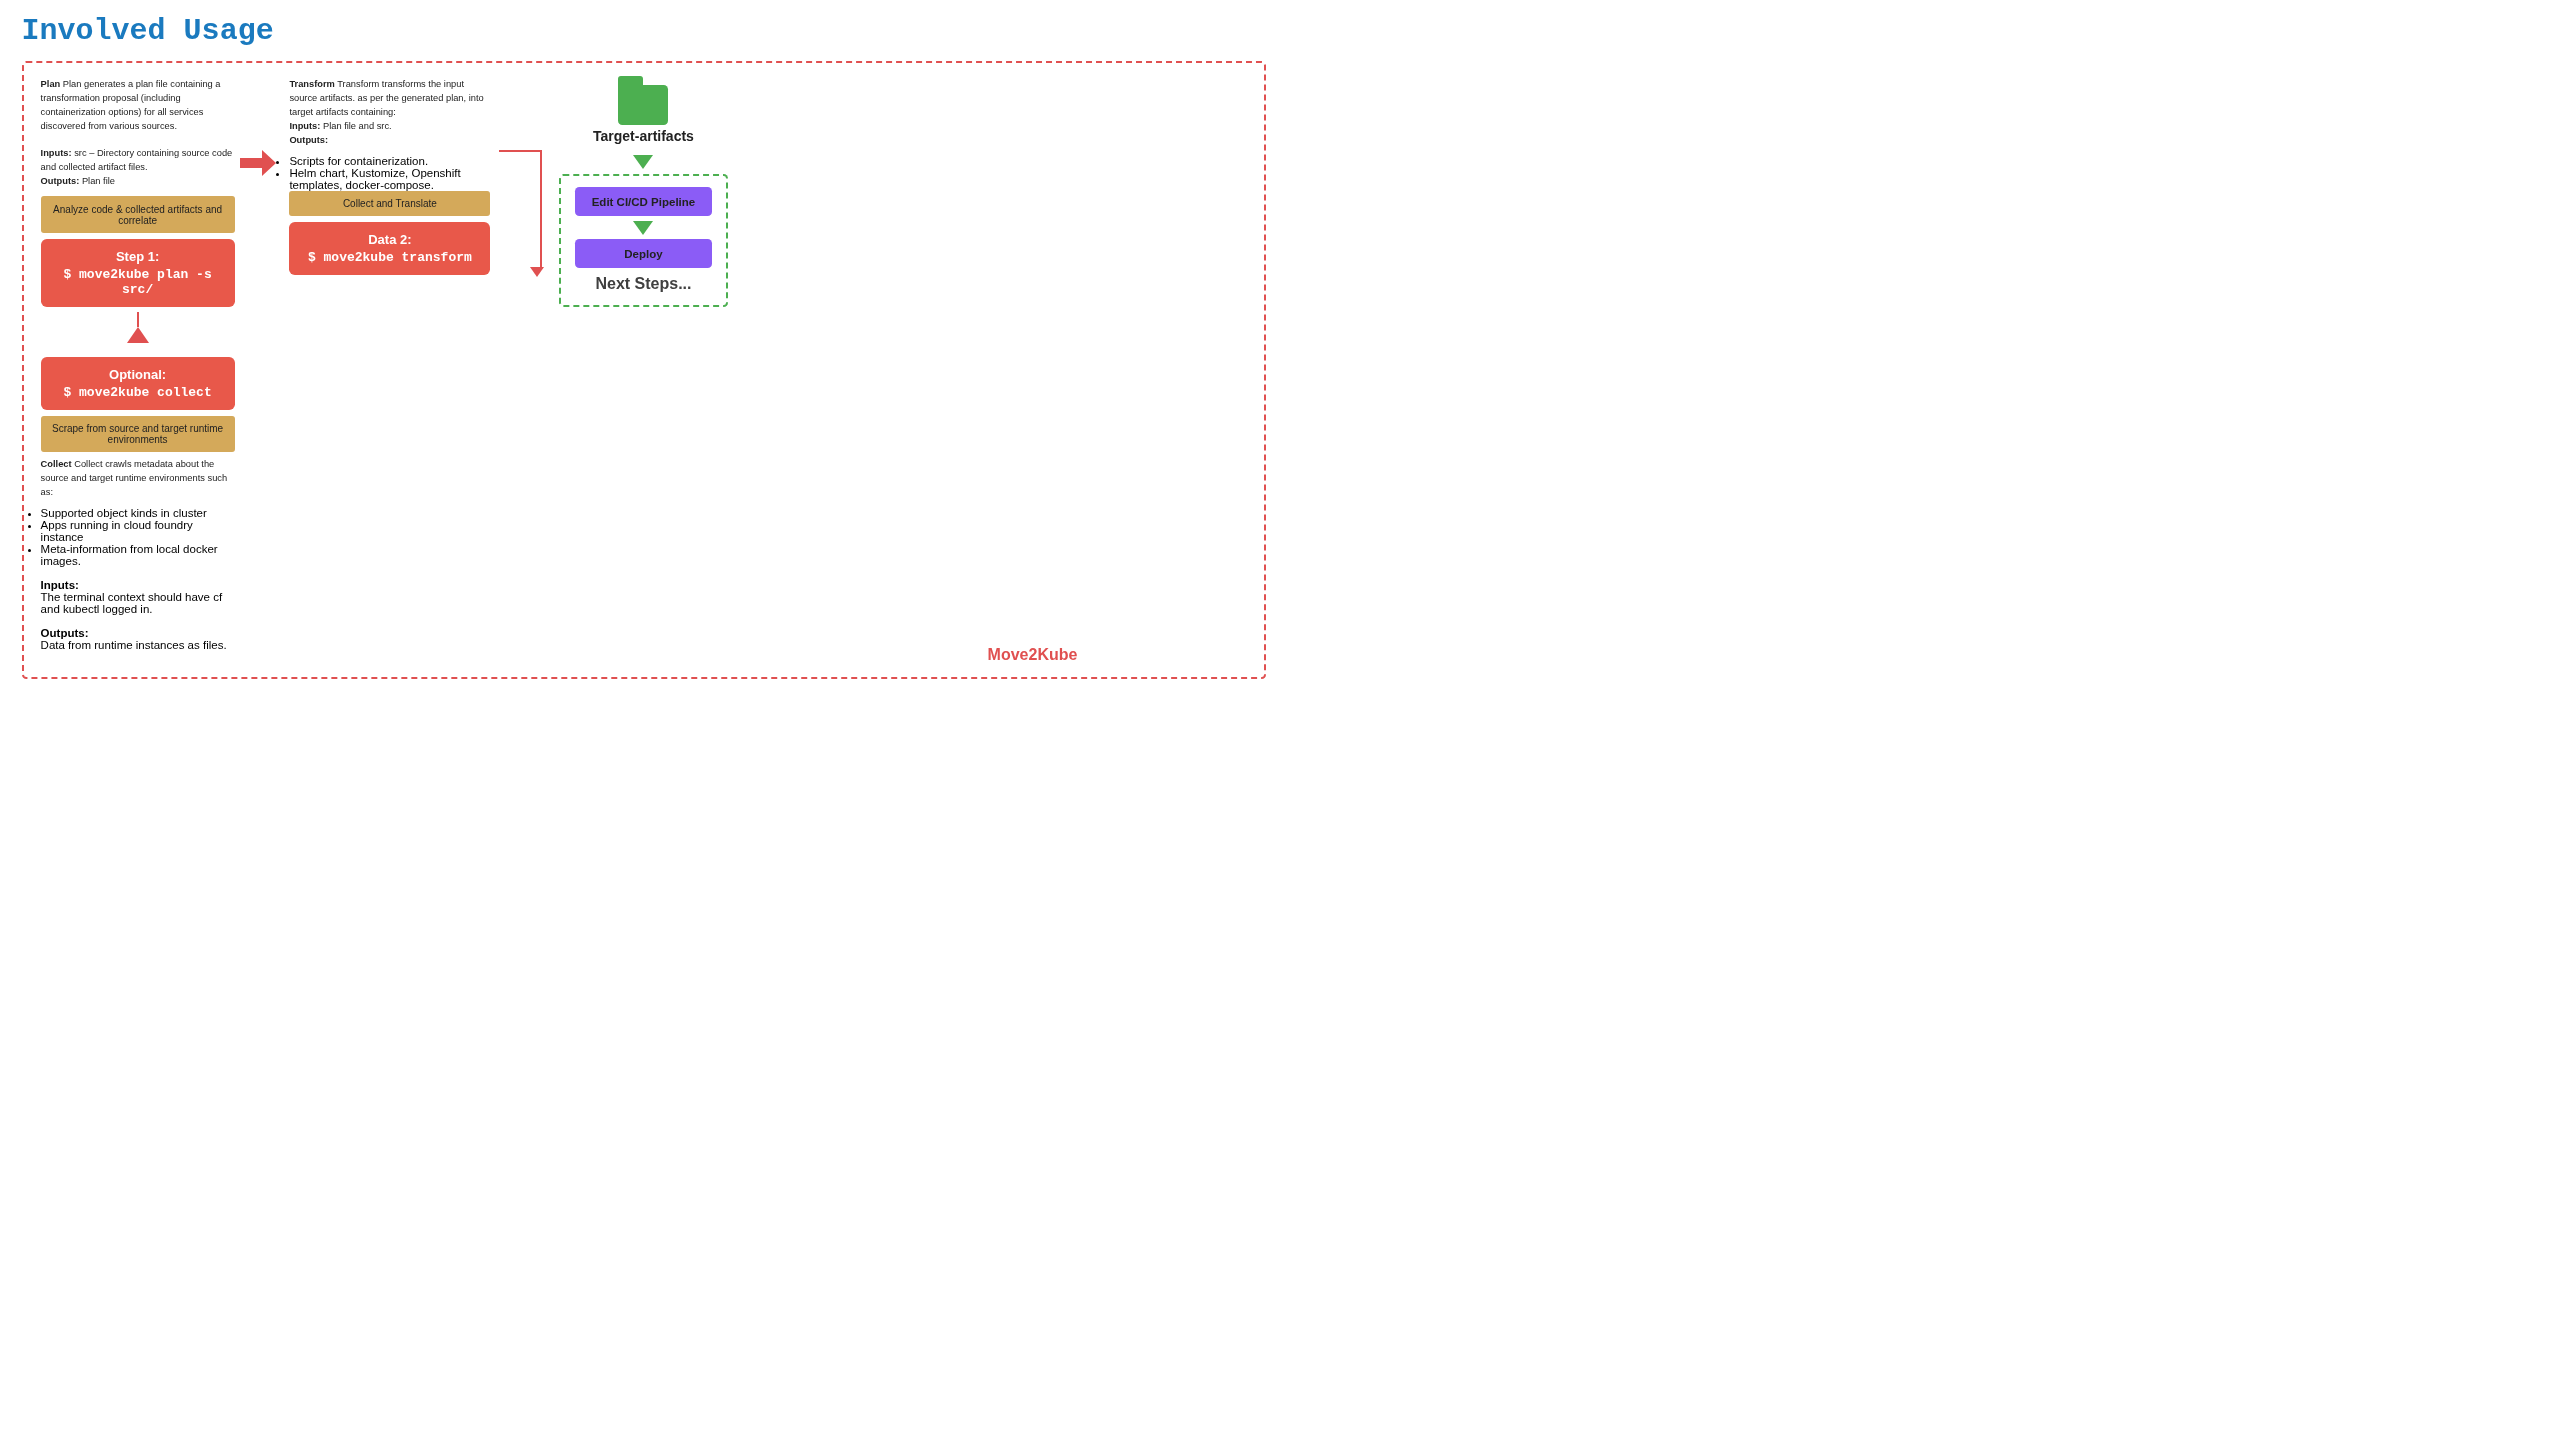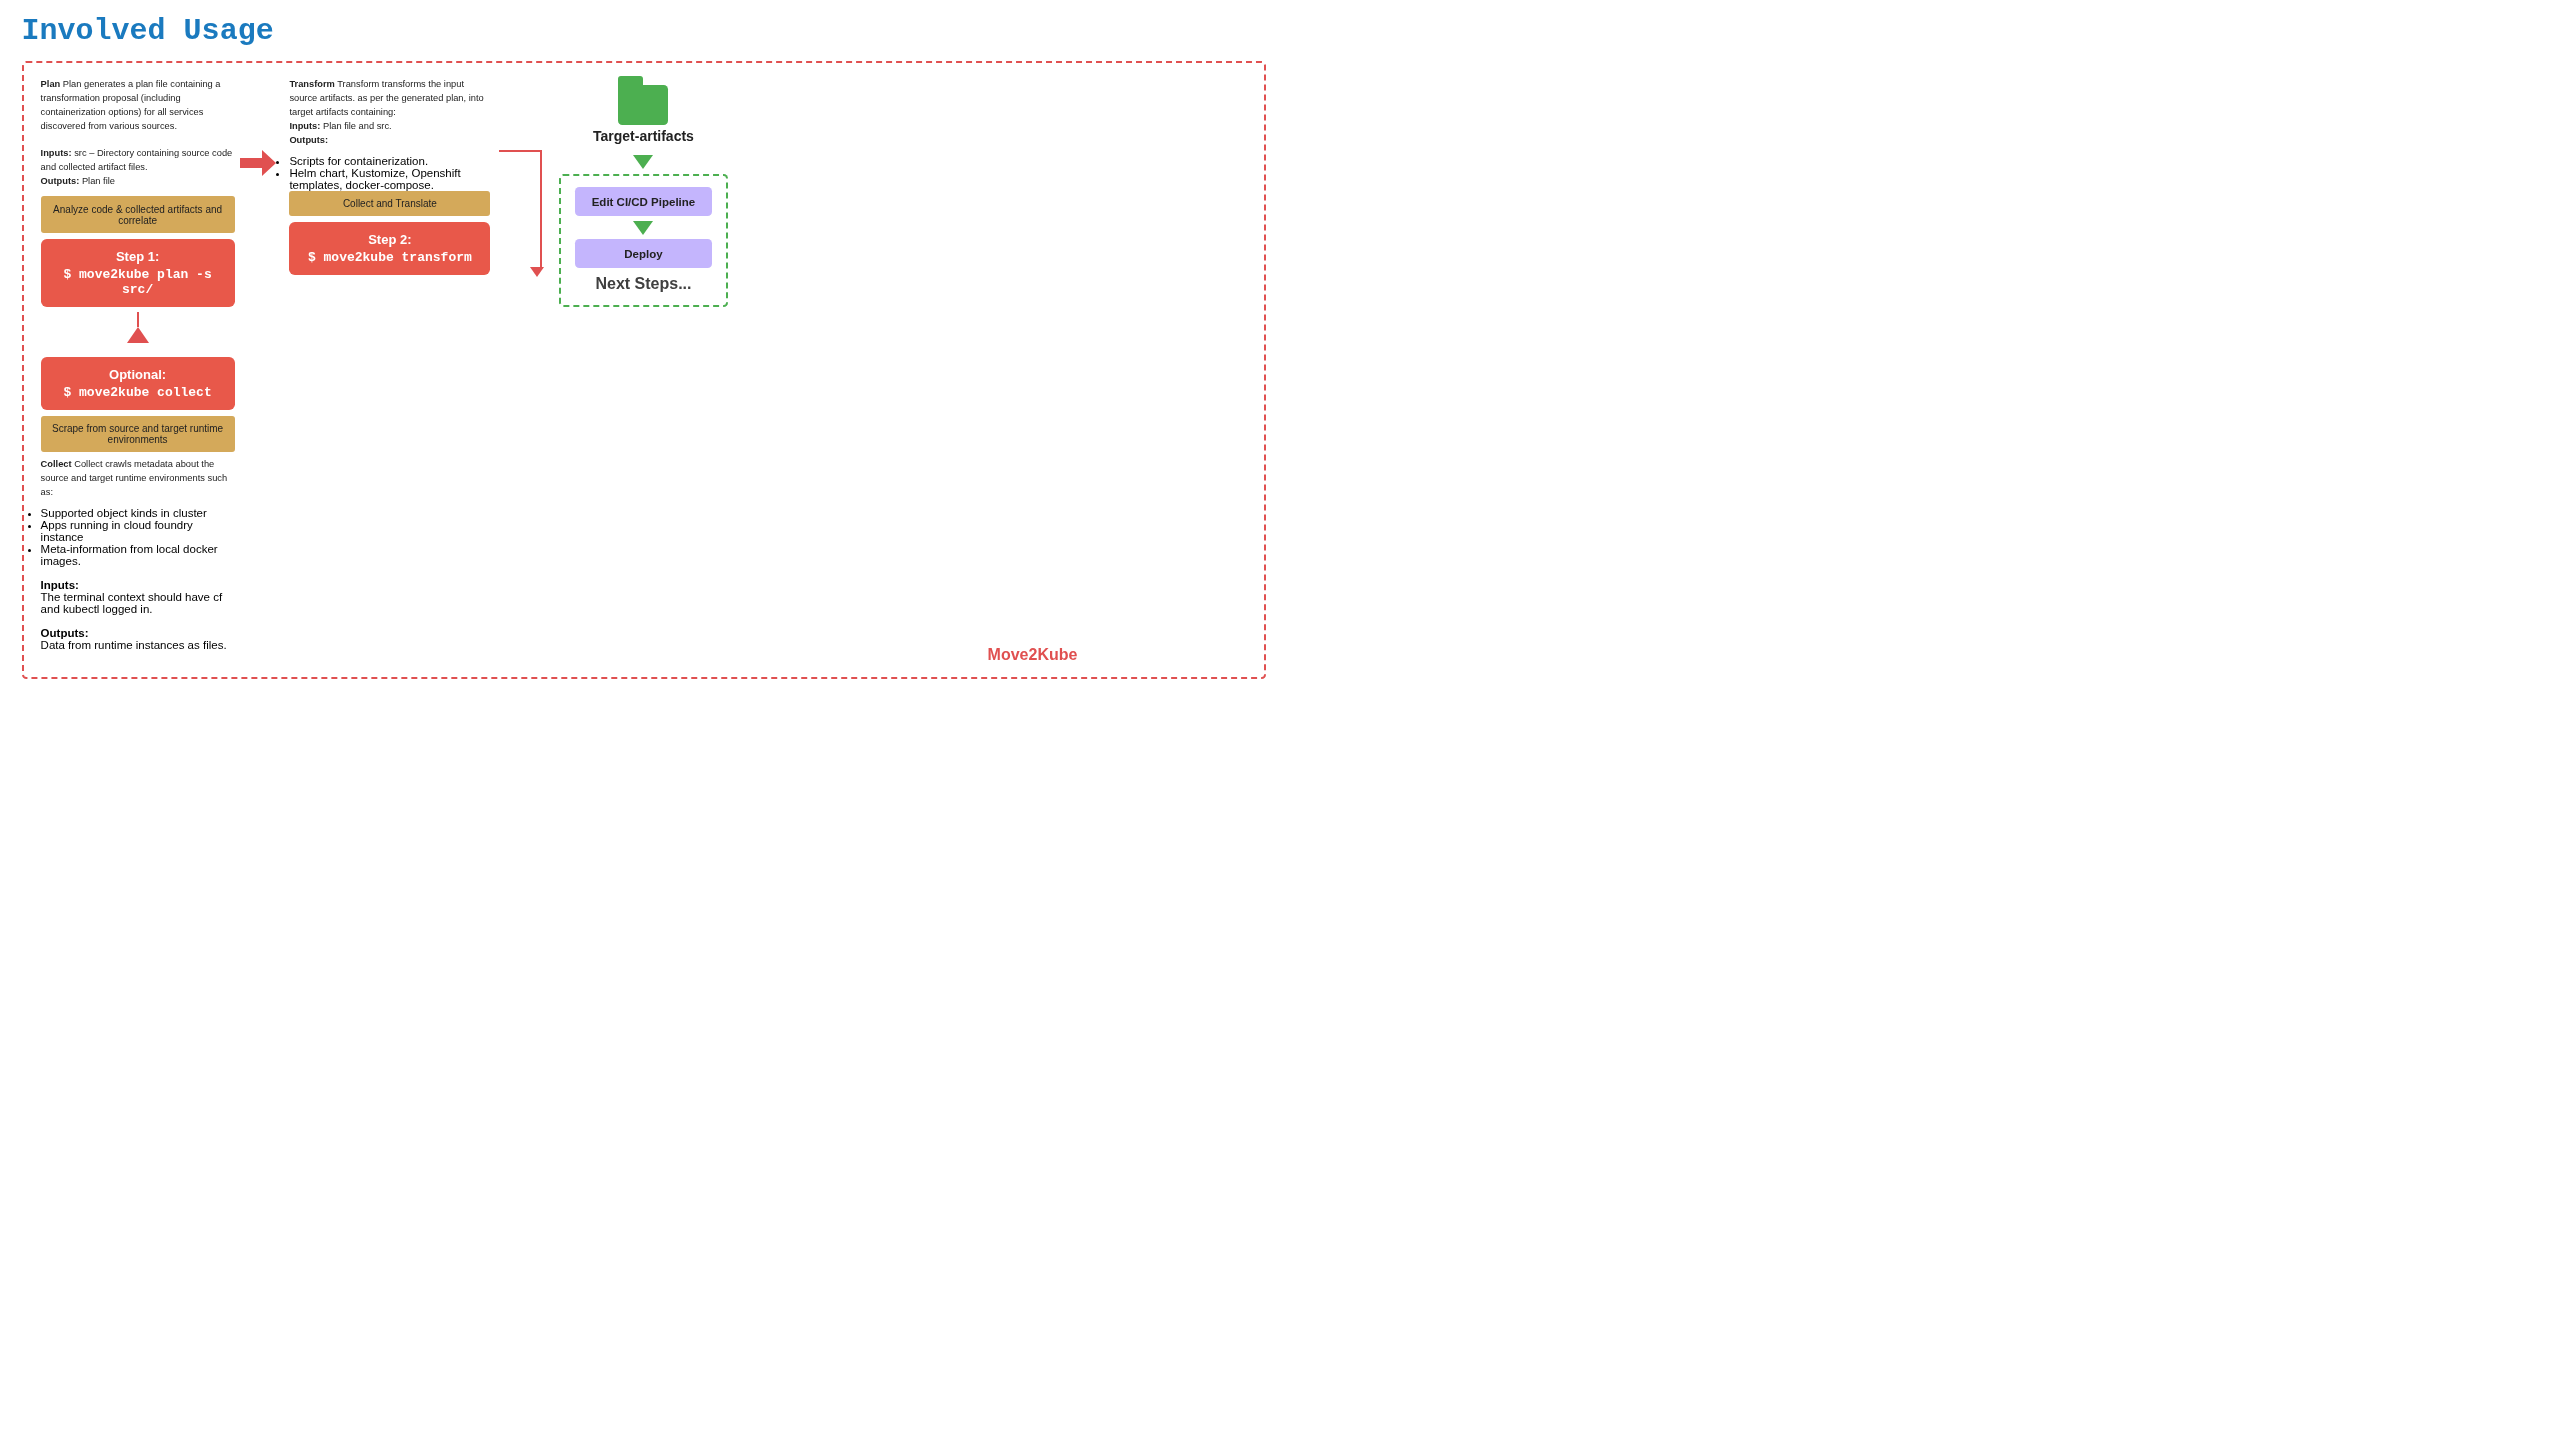--- a/index.html
+++ b/index.html
@@ -106,21 +106,21 @@
       border: 2.2px dashed #4caf50;
       border-radius: 4.3px;
       padding: 11.5px 14.4px;
       display: flex;
       flex-direction: column;
       align-items: center;
       gap: 0;
       min-width: 144px;
     }
     .green-btn {
-      background: #c4b5fd;
+      background: #8b5cf6;
       color: #222;
       border-radius: 4.3px;
       padding: 8.6px 14.4px;
       font-size: 11.5px;
       font-weight: bold;
       text-align: center;
       width: 137px;
     }
     .green-arrow-down {
       display: flex;
@@ -310,21 +310,21 @@
         <strong>Inputs:</strong><span> Plan file and src.</span><br>
         <strong>Outputs:</strong>
         </p>
         <ul>
           <li>Scripts for containerization.</li>
           <li>Helm chart, Kustomize, Openshift templates, docker-compose.</li>
         </ul>
       <p></p>
       <div class="label-box">Collect and Translate</div>
       <div class="cmd-box">
-        <div class="step-label">Step 2:</div>
+        <div class="step-label">Data 2:</div>
         <div class="cmd-text">$ move2kube transform</div>
       </div>
     </div>
 
     <div class="vert-line-wrap">
       <div class="horiz-line"></div>
       <div class="vert-line"></div>
       <div class="small-arrow-down-red"></div>
     </div>
 

